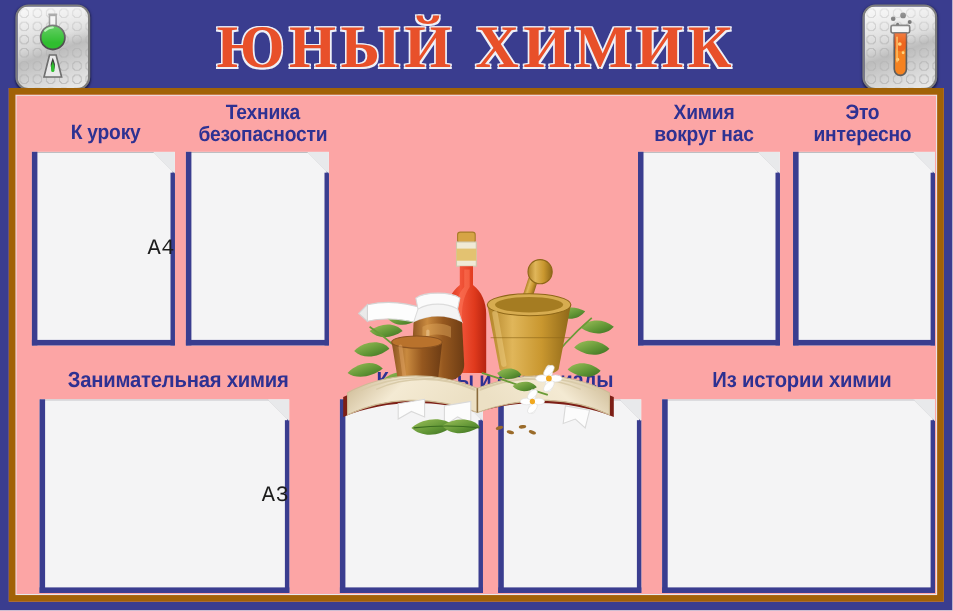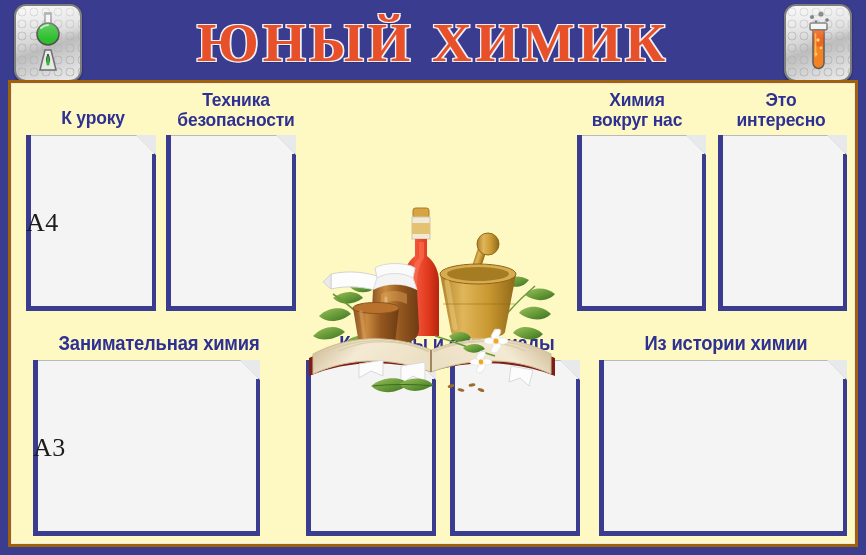--- a/index.html
+++ b/index.html
@@ -86,22 +86,22 @@
     margin-top: 2px;
   }
 
   
   #panel {
     position: absolute;
     left: 8px;
     top: 80px;
     width: 850px;
     height: 467px;
-    background: #fef9c3;
-    border: 3px solid #a16207;
+    background: #fca5a5;
+    border: 6px solid #a16207;
     box-sizing: border-box;
     box-shadow: inset 0 0 0 1px #e8e9eb;
   }
 
   
   .sec-title {
     position: absolute;
     color: #2E3192;
     font-family: "Liberation Sans", sans-serif;
     font-weight: bold;
@@ -164,24 +164,24 @@
     left: -1px; top: -1px;
     width: 28px; height: 1.5px;
     background: #b9b9bd;
     transform: rotate(45deg);
     transform-origin: left top;
   }
   .pocket .size-label {
     position: absolute;
     left: 0; right: 0; top: 50%;
     transform: translateY(-50%);
-    text-align: left;
+    text-align: right;
     color: #1c1c1c;
-    font-size: 26px;
-    font-family: Liberation Serif, serif;
+    font-size: 20px;
+    font-family: Liberation Mono, monospace;
     letter-spacing: 0.5px;
   }
 
   
   #center-art {
     position: absolute;
     left: 292px;
     top: 103px;
     width: 262px;
     height: 212px;

